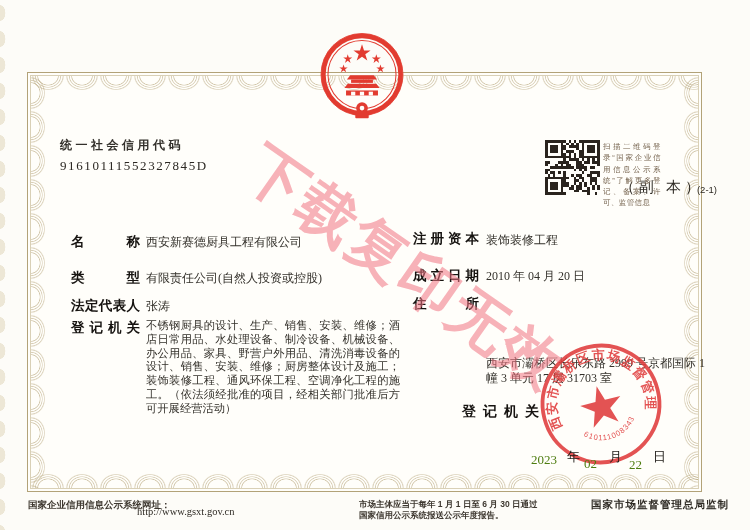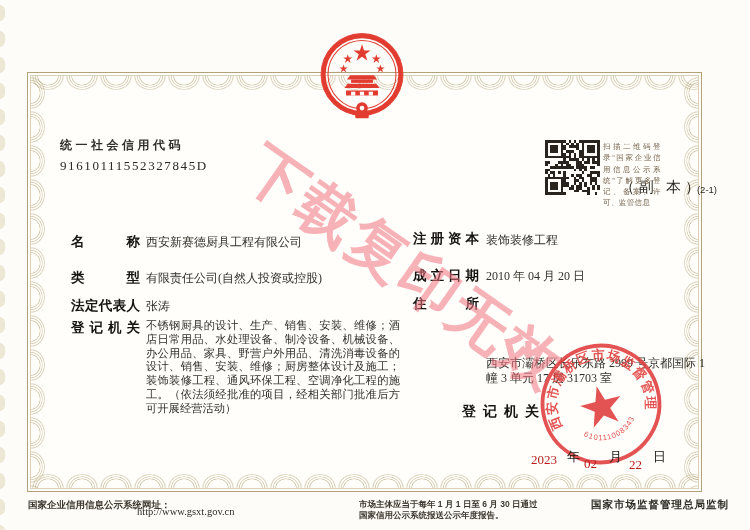--- a/index.html
+++ b/index.html
@@ -68,21 +68,21 @@
   .lab-l { left:71px;  width:69px; }
   .val-l { left:146px; width:260px; }
   .lab-r { left:413px; width:66px; }
   .val-r { left:486px; width:240px; }
   .scope-text { text-align:justify; line-height:13.8px; font-size:11.3px; }
 
   
   .reg-label { left:462px; top:403px; font-size:14px; font-weight:bold; color:#161310;
                letter-spacing:7px; }
   .seal { left:534px; top:337px; width:134px; height:134px; transform:rotate(-14deg); }
-  .date-part { font-family:"Liberation Serif", serif; font-size:13px; color:#b91c1c; }
+  .date-part { font-family:"Liberation Serif", serif; font-size:13px; color:#4d7c0f; }
   .date-char { font-size:13px; color:#1e1b17; }
 
   
   .watermark { left:216px; top:231px; width:376px; height:74px; transform:rotate(35deg);
     font-size:60px; font-weight:bold; letter-spacing:2px; color:rgba(241,115,130,.55);
     white-space:nowrap; text-align:center; line-height:74px; z-index:50; pointer-events:none;
     font-family:"Liberation Serif", serif; }
 
   
   .f-site-label { left:28px;  top:499px; font-size:9.5px; font-weight:600; color:#3e3830; }

